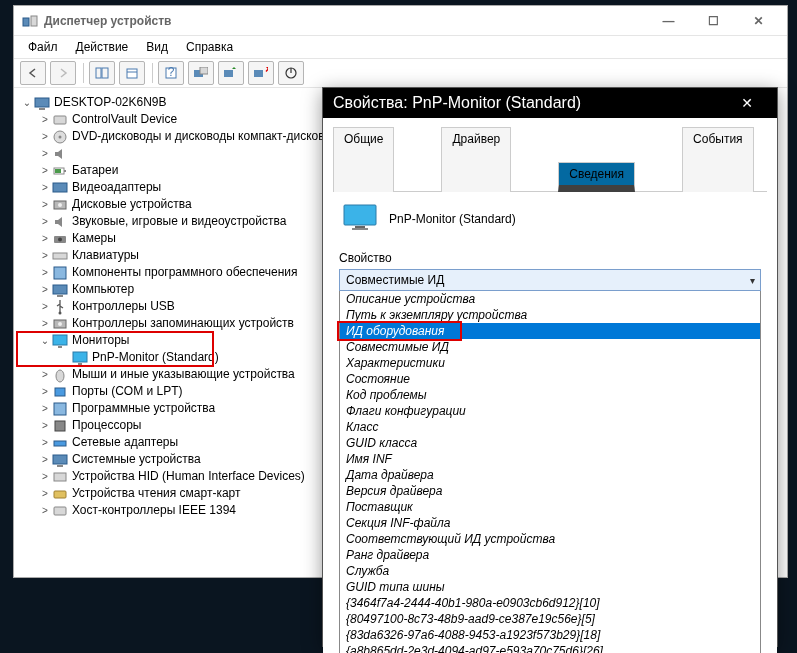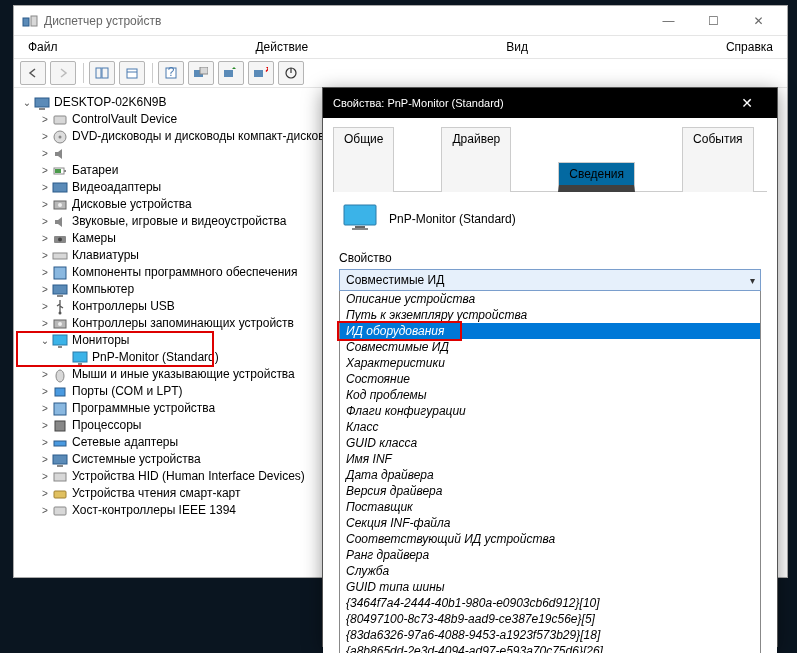--- a/index.html
+++ b/index.html
@@ -1,39 +1,39 @@
 <!DOCTYPE html>
 <html><head>
 <meta charset="utf-8">
 <style>
   * { margin:0; padding:0; box-sizing:border-box; font-family:"Segoe UI",Tahoma,sans-serif; font-size:12px; }
   body { width:797px; height:653px; background:#0a1520; position:relative; overflow:hidden; }
   
   .dm-window { position:absolute; left:13px; top:5px; width:775px; height:573px; background:#fff; border:1px solid #aaa; }
-  .dm-titlebar { height:30px; background:#fff; display:flex; align-items:center; padding:0 6px; border-bottom:1px solid #e5e5e5;}
+  .dm-titlebar { height:30px; background:#fff; display:flex; align-items:center; padding:0 6px; border-bottom:1px solid #e5e5e5;font-weight:bold;}
   .dm-titlebar .title { flex:1; color:#666; padding-left:2px; display:flex; align-items:center; gap:6px;}
   .title-icn { width:16px; height:16px; display:inline-block; }
   .winbtns { display:flex; }
   .winbtns .wbtn { width:45px; height:28px; display:flex; align-items:center; justify-content:center; color:#666; }
   .winbtns .wbtn.close { }
-  .menubar { height:22px; display:flex; align-items:center; padding:0 6px; gap:2px;justify-content:space-between; }
+  .menubar { height:22px; display:flex; align-items:center; padding:0 6px; gap:2px; }
   .menubar .mitem { padding:2px 8px; }
   .toolbar { height:30px; display:flex; align-items:center; padding:2px 6px; gap:2px; border-top:1px solid #e5e5e5; border-bottom:1px solid #e5e5e5;}
   .tbtn { width:26px; height:24px; border:1px solid #b5b5b5; background:#f5f5f5; display:flex; align-items:center; justify-content:center; margin-right:2px; border-radius:2px;}
   .tsep { width:1px; height:20px; background:#ccc; margin:0 3px;}
   .tree { padding:6px 4px; overflow:hidden; height:calc(100% - 82px); line-height:17px;}
   .node { display:flex; align-items:center; height:17px; white-space:nowrap;}
   .exp { width:14px; text-align:center; color:#555; font-size:10px; cursor:default; display:inline-block;}
   .ticon { width:16px; height:16px; margin-right:4px; display:inline-flex; align-items:center; justify-content:center;}
   .lbl { }
   .ind0{padding-left:2px;} .ind1{padding-left:20px;} .ind2{padding-left:40px;}
   
   .props { position:absolute; left:322px; top:87px; width:456px; height:560px; background:#fff; border:1px solid #555; box-shadow:0 4px 18px rgba(0,0,0,.4);}
   .props-titlebar { height:30px; background:#000; color:#fff; display:flex; align-items:center; padding:0 10px;}
-  .props-titlebar .ptitle { flex:1; font-size:11px;}
+  .props-titlebar .ptitle { flex:1; font-size:16px;}
   .props-close { width:40px; height:30px; display:flex; align-items:center; justify-content:center; color:#fff; font-size:14px;}
   .props-body { padding:6px 10px 10px 10px; background:#fff;}
   .tabs { display:flex; border-bottom:1px solid #ccc; margin-top:2px;gap:48px;}
   .tab { padding:4px 10px; border:1px solid #ccc; border-bottom:none; background:#f5f5f5; margin-right:-1px; position:relative; top:1px;}
   .tab.active { background:#0369a1; border-bottom:7px solid #404040;margin-top:35px;}
   .tabc { padding:12px 6px;}
   .dev-header { display:flex; align-items:center; gap:12px; margin-bottom:18px; padding-left:4px;}
   .mon-icon { width:34px; height:26px; }
   .prop-label { margin-bottom:4px;}
   .combo { width:100%; height:22px; border:1px solid #7a9ecd; background:#e6f0fb; display:flex; align-items:center; padding:0 6px; position:relative;}

